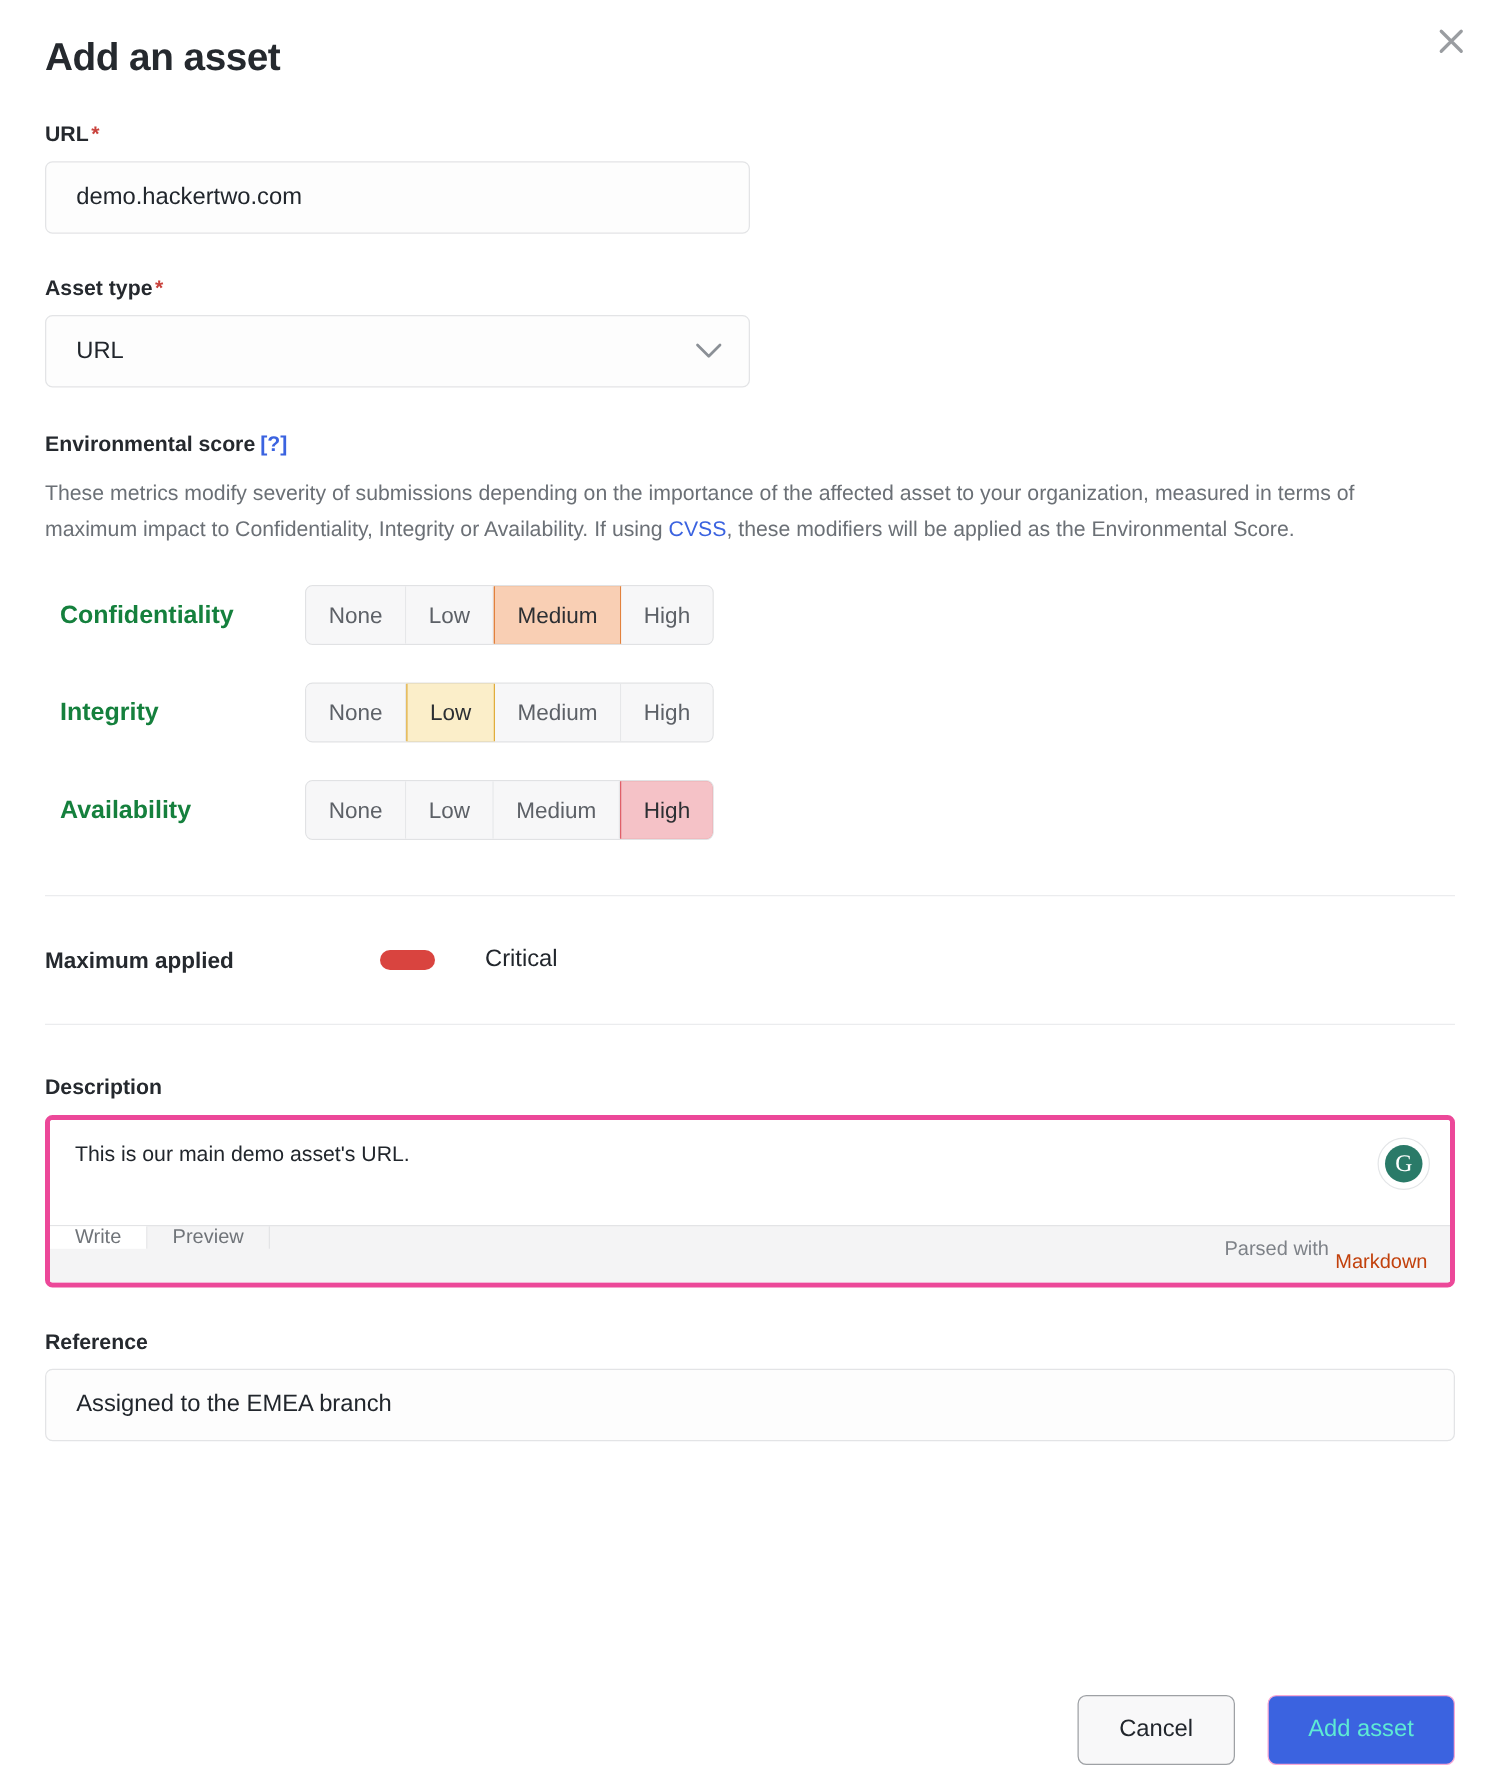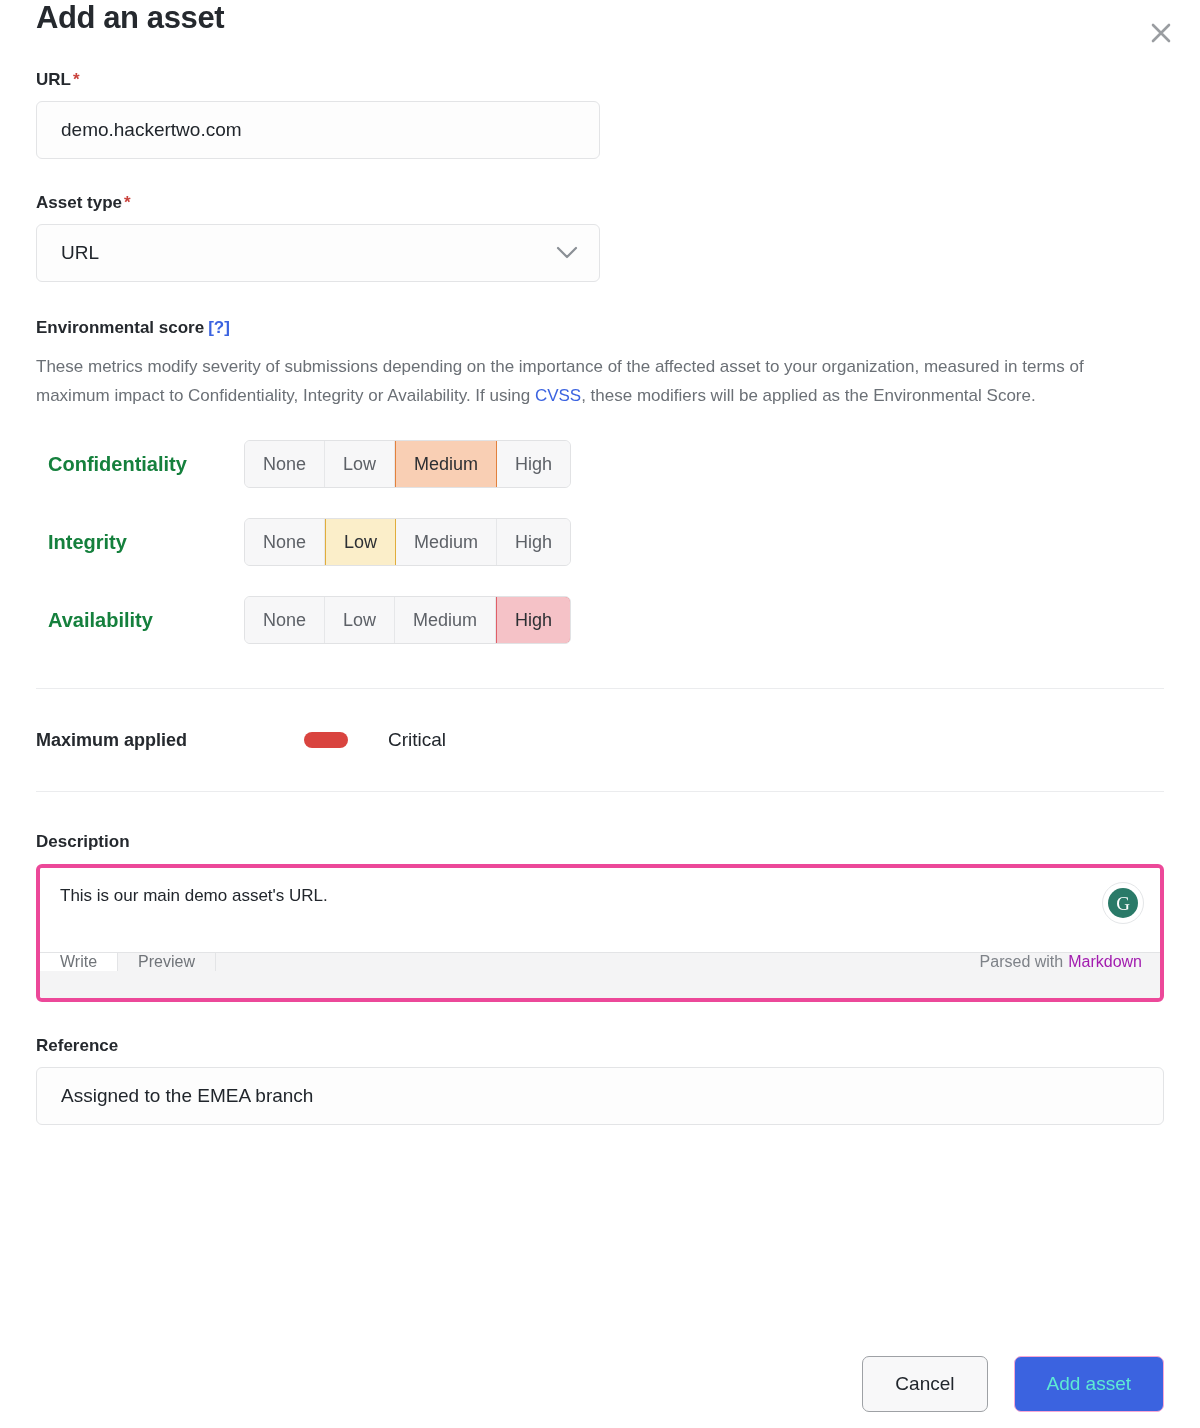--- a/index.html
+++ b/index.html
@@ -35,20 +35,21 @@
     border: none;
     background: transparent;
     cursor: pointer;
     padding: 0;
     line-height: 0;
   }
   .close-btn svg { display: block; }
 
   .title {
     margin: 0;
+    padding-top: 28px;
     font-size: 31px;
     font-weight: bold;
     letter-spacing: -0.4px;
     color: #25292e;
   }
 
   
   .field { margin-top: 34px; }
   .field-label {
     display: block;
@@ -284,23 +285,24 @@
   }
   .bar-spacer { flex: 1; }
   .parsed {
     display: flex;
     align-items: center;
     padding-right: 18px;
     font-size: 16px;
     color: #7e8288;
   }
   .parsed a {
-    color: #a21caf;
+    color: #c2410c;
     text-decoration: none;
     margin-left: 5px;
+    margin-top: 20px;
   }
 
   
   .footer {
     position: absolute;
     right: 36px;
     bottom: 16px;
     display: flex;
     gap: 26px;
   }

